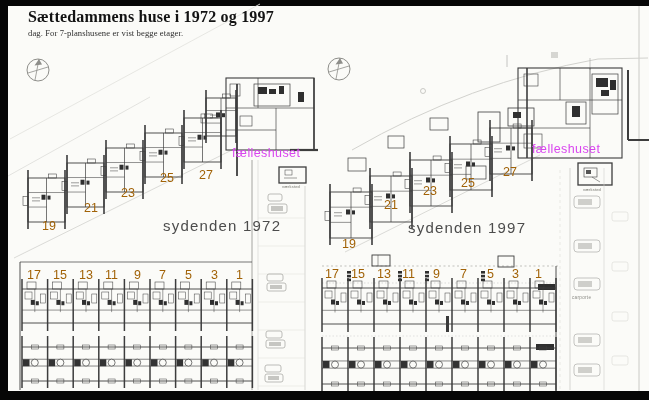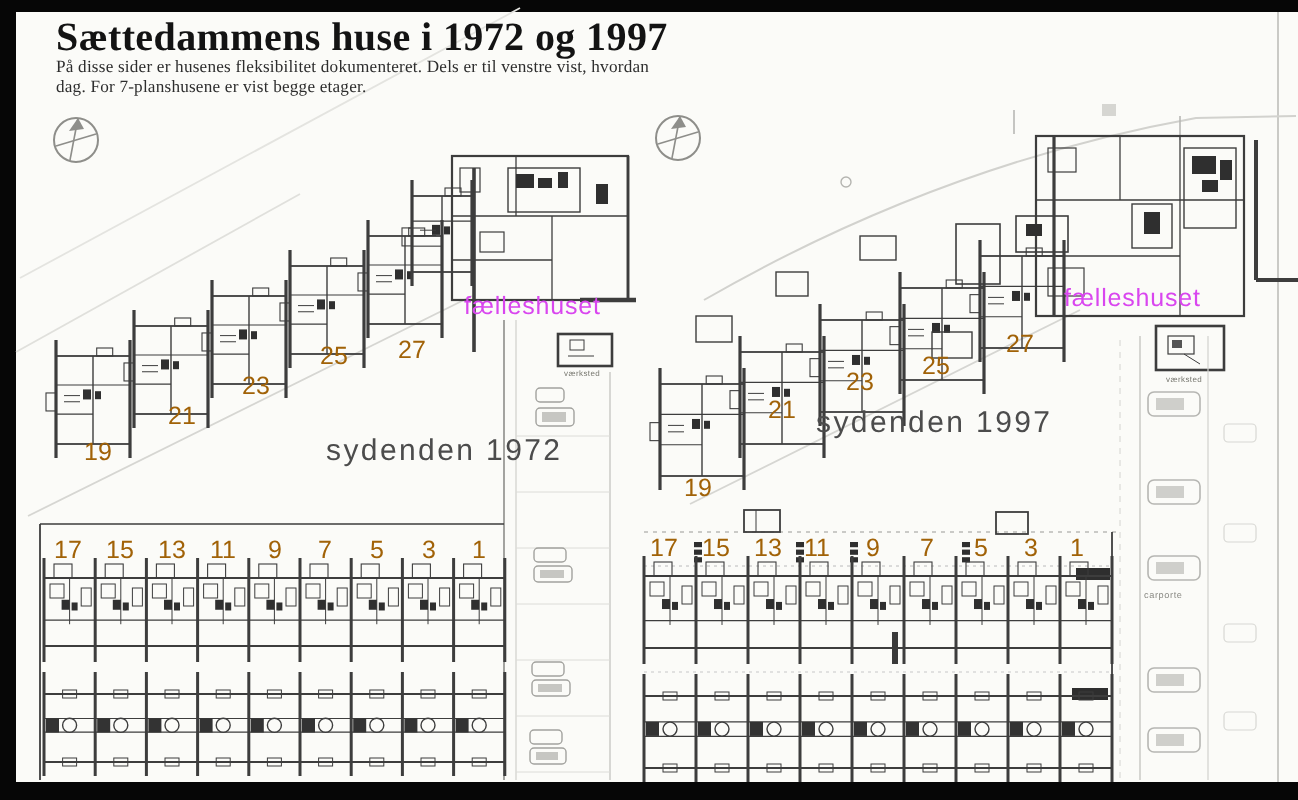--- a/index.html
+++ b/index.html
@@ -9,21 +9,21 @@
     font-family:"Liberation Sans",sans-serif;
   }
   .page{
     position:absolute;left:8px;top:6px;width:641px;height:385px;
     background:#fbfbf8;
   }
   #plan-svg{position:absolute;left:0;top:0;pointer-events:none;}
   .lbl{position:absolute;white-space:nowrap;line-height:1;}
   .title{
     font-family:"Liberation Serif",serif;font-weight:bold;
-    font-size:20px;color:#131313;letter-spacing:.2px;
+    font-size:16px;color:#131313;letter-spacing:.2px;
   }
   .intro{
     font-family:"Liberation Serif",serif;font-size:8.6px;color:#2d2d2d;
     line-height:10.4px;letter-spacing:.1px;
   }
   .intro span{display:block;}
   .areaname{font-size:15px;color:#4c4c4c;letter-spacing:1.2px;}
   .housename{font-size:12.5px;color:#d946ef;letter-spacing:.4px;}
   .num{font-size:12.5px;color:#a16207;}
   .tiny{font-size:4px;color:#75756d;letter-spacing:.2px;}
@@ -554,21 +554,20 @@
       <rect x="531" y="360.96" width="6.5" height="7" fill="#333"></rect>
       <circle cx="543" cy="364.56" r="3.5" stroke="#3d3d3d" stroke-width="0.7" fill="#fbfbf8"></circle>
       <rect x="539.5" y="346" width="7" height="4" fill="none" stroke="#3d3d3d" stroke-width="0.5" rx="0"></rect>
       <rect x="539.5" y="382" width="7" height="4" fill="none" stroke="#3d3d3d" stroke-width="0.5" rx="0"></rect>
       <rect x="446" y="316" width="3" height="16" fill="#3a3a3a"></rect>
     </g>
   </svg>
 
 <div class="lbl title" style="left:28px;top:9px;">Sættedammens huse i 1972 og 1997</div>
 <div class="lbl intro" style="left:28px;top:28px;">
-  <span>På disse sider er husenes fleksibilitet dokumenteret. Dels er til venstre vist, hvordan</span>
   <span>dag. For 7-planshusene er vist begge etager.</span>
 </div>
 
 <div>
   <div class="lbl housename" style="left:232px;top:147px;">fælleshuset</div>
   <div class="lbl areaname" style="left:163px;top:218px;">sydenden 1972</div>
 
   <div class="lbl num" style="left:42px;top:220px;">19</div>
   <div class="lbl num" style="left:84px;top:202px;">21</div>
   <div class="lbl num" style="left:121px;top:187px;">23</div>
@@ -583,21 +582,21 @@
   <div class="lbl num" style="left:159px;top:269px;">7</div>
   <div class="lbl num" style="left:185px;top:269px;">5</div>
   <div class="lbl num" style="left:211px;top:269px;">3</div>
   <div class="lbl num" style="left:236px;top:269px;">1</div>
 
   <div class="lbl tiny" style="left:282px;top:185px;">værksted</div>
 </div>
 
 <div>
   <div class="lbl housename" style="left:532px;top:143px;">fælleshuset</div>
-  <div class="lbl areaname" style="left:408px;top:204px;text-align:right;">sydenden 1997</div>
+  <div class="lbl areaname" style="left:408px;top:220px;text-align:right;">sydenden 1997</div>
 
   <div class="lbl num" style="left:342px;top:238px;">19</div>
   <div class="lbl num" style="left:384px;top:199px;">21</div>
   <div class="lbl num" style="left:423px;top:185px;">23</div>
   <div class="lbl num" style="left:461px;top:177px;">25</div>
   <div class="lbl num" style="left:503px;top:166px;">27</div>
 
   <div class="lbl num" style="left:325px;top:268px;">17</div>
   <div class="lbl num" style="left:351px;top:268px;">15</div>
   <div class="lbl num" style="left:377px;top:268px;">13</div>

